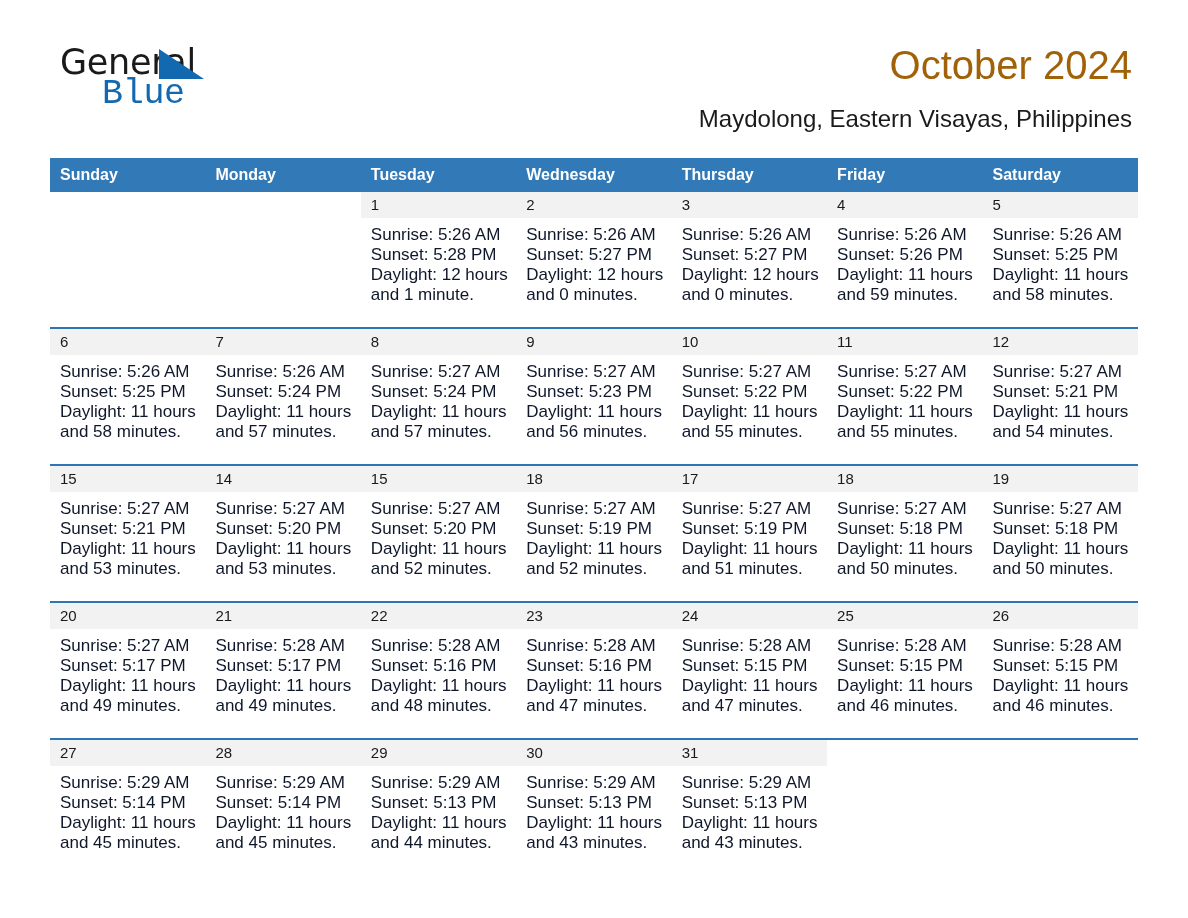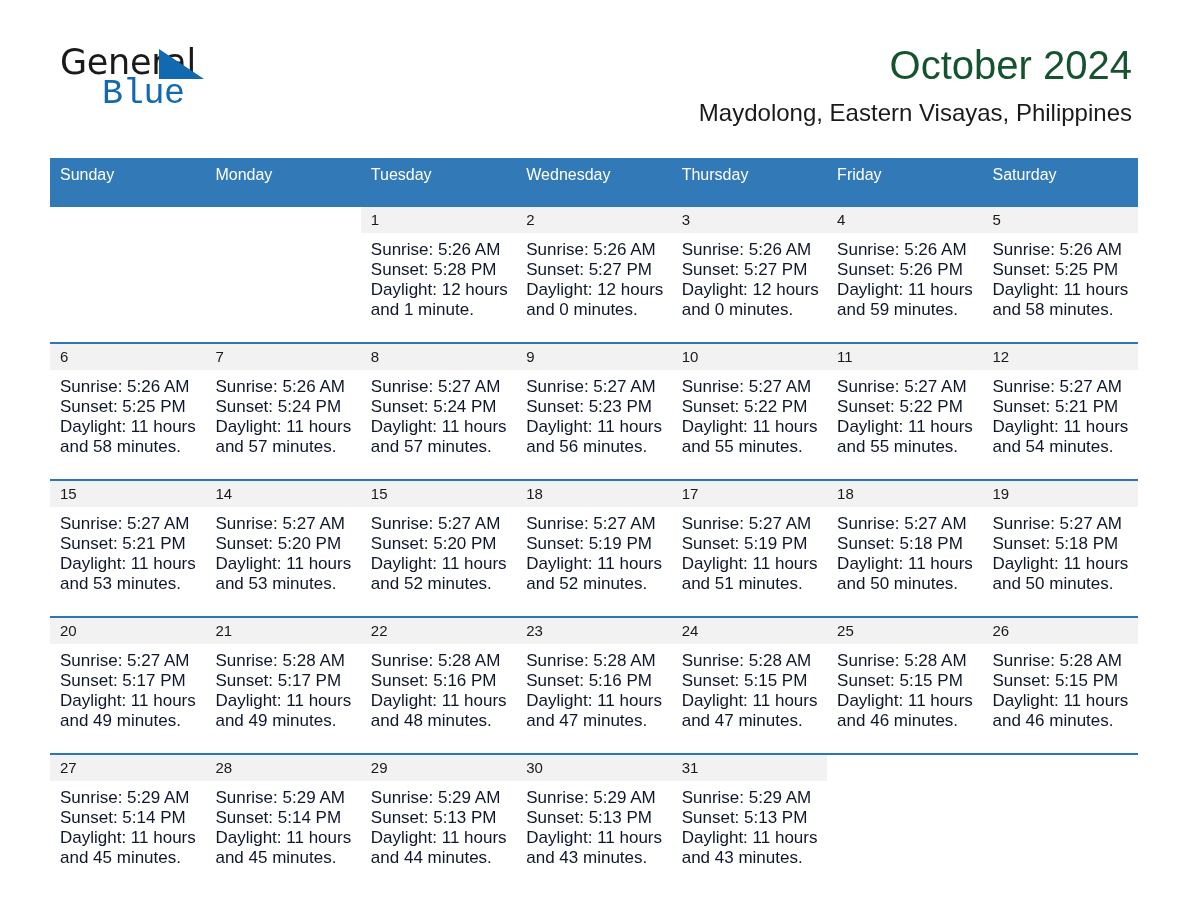--- a/index.html
+++ b/index.html
@@ -74,26 +74,26 @@
 
   .title-block {
     position: absolute;
     right: 6px;
     top: 44px;
     text-align: right;
   }
   .month-title {
     font-size: 40px;
     font-weight: 400;
-    color: #14532d;
+    color: #a16207;
     line-height: 1.05;
     letter-spacing: 0px;
   }
   .location-title {
-    margin-top: 14px;
+    margin-top: 20px;
     font-size: 24px;
     font-weight: 400;
     color: #1a1a1a;
     line-height: 1.1;
   }
 
   
   .calendar {
     position: absolute;
     left: 50px;
@@ -104,23 +104,23 @@
   .cal-table {
     width: 100%;
     border-collapse: collapse;
     table-layout: fixed;
   }
 
   .cal-table th {
     background: #3279b7;
     color: #ffffff;
     font-size: 16px;
-    font-weight: 400;
+    font-weight: 700;
     text-align: left;
-    padding: 8px 0 23px 10px;
+    padding: 8px 0 8px 10px;
     height: 16px;
     border: none;
   }
 
   .cal-table td {
     vertical-align: top;
     padding: 0;
     border: none;
     height: 135px;
     width: 14.285%;

